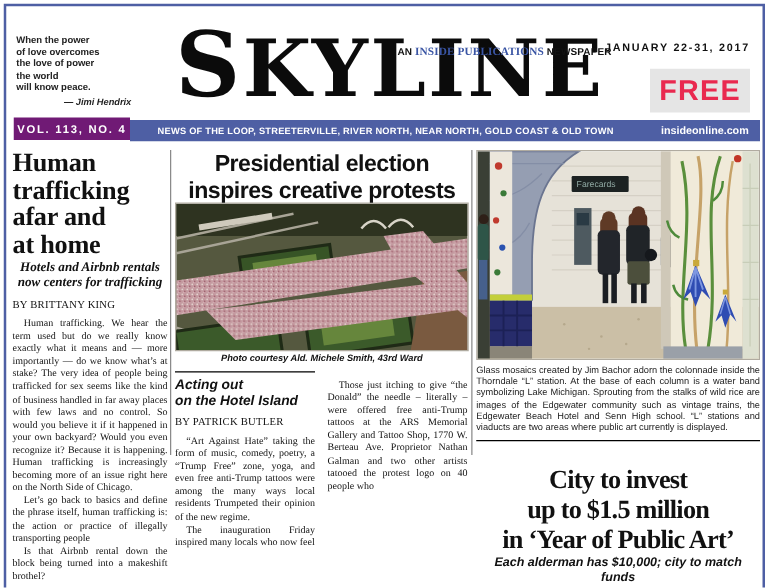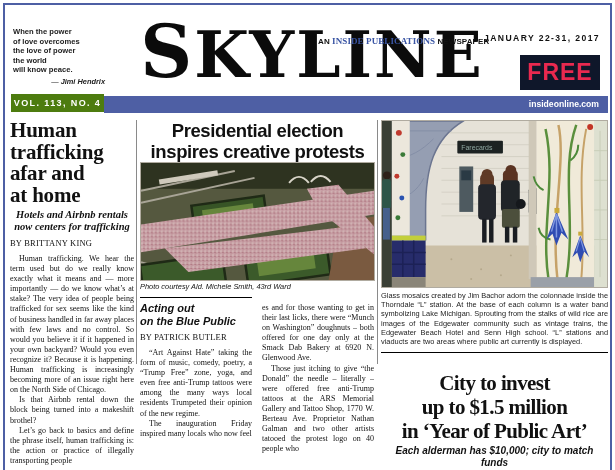--- a/index.html
+++ b/index.html
@@ -4,49 +4,49 @@
 <style>
   html,body{margin:0;padding:0;}
   body{width:615px;height:470px;overflow:hidden;background:#fff;font-family:"Liberation Sans",sans-serif;color:#111;position:relative;}
   .page{position:absolute;left:0;top:0;width:615px;height:364px;background:#fff;}
   .frame{position:absolute;left:3px;top:3px;width:605px;height:480px;border:2px solid #4e5fa4;pointer-events:none;}
   .pre{white-space:pre-line;}
 
   
   .quote{position:absolute;left:13px;top:27px;width:100px;font-size:7.6px;line-height:9.6px;color:#222;font-weight:bold;}
   .quote-attr{position:absolute;left:13px;top:77px;width:92px;text-align:right;font-size:7.4px;font-style:italic;font-weight:bold;color:#222;}
-  .vol-box{position:absolute;left:11px;top:94px;width:93px;height:18px;background:#4d7c0f;color:#fff;font-weight:bold;font-size:9px;letter-spacing:1.4px;text-align:center;line-height:18px;}
+  .vol-box{position:absolute;left:11px;top:94px;width:93px;height:18px;background:#701a75;color:#fff;font-weight:bold;font-size:9px;letter-spacing:1.4px;text-align:center;line-height:18px;}
   .masthead{position:absolute;left:128px;top:12px;width:368px;text-align:center;font-family:"DejaVu Serif",serif;font-weight:bold;color:#0b0b0b;letter-spacing:2px;line-height:80px;white-space:nowrap;}
   .title-initial{font-size:72px;}
   .title-rest{font-size:63px;}
   .pub-line{position:absolute;left:318px;top:36px;font-size:8px;font-weight:bold;white-space:nowrap;letter-spacing:0.1px;}
   .pub-name{color:#3a55a4;font-family:"Liberation Serif",serif;font-size:9px;}
   .date-line{position:absolute;right:15px;top:33px;font-size:8.6px;font-weight:bold;letter-spacing:1.4px;}
-  .free-box{position:absolute;left:520px;top:55px;width:80px;height:35px;background:#0f172a;display:flex;align-items:center;justify-content:center;}
+  .free-box{position:absolute;left:520px;top:55px;width:80px;height:35px;background:#e5e5e5;display:flex;align-items:center;justify-content:center;}
   .free-label{color:#e9294f;font-weight:bold;font-size:23px;letter-spacing:1px;}
   .tag-bar{position:absolute;left:104px;top:96px;width:504px;height:17px;background:#4e5fa4;color:#fff;}
   .tag-text{position:absolute;left:0;right:95px;top:0;height:17px;line-height:17px;text-align:center;font-size:7.4px;font-weight:bold;letter-spacing:0.2px;}
   .tag-site{position:absolute;right:9px;top:0;height:17px;line-height:17px;font-size:8.6px;font-weight:bold;}
 
   
   .vdiv{position:absolute;top:120px;bottom:0;width:1px;background:#8a8a8a;}
   .col-left{position:absolute;left:10px;top:120px;width:124px;}
   .col-center{position:absolute;left:140px;top:120px;width:235px;}
   .col-right{position:absolute;left:381px;top:120px;width:227px;}
   .hl-left{font-family:"Liberation Serif",serif;font-weight:bold;font-size:21px;line-height:21.5px;letter-spacing:-0.2px;}
   .sub-left{font-family:"Liberation Serif",serif;font-weight:bold;font-style:italic;font-size:10.5px;line-height:12px;text-align:center;margin-top:3px;}
   .byline{font-family:"Liberation Serif",serif;font-size:8.5px;margin-top:5px;letter-spacing:0.2px;}
   .body-text{font-family:"Liberation Serif",serif;font-size:8px;line-height:10.1px;text-align:justify;margin-top:6px;}
   .body-text p{margin:0;text-indent:9px;}
   .body-text p.noindent{text-indent:0;}
 
   .hl-center{font-weight:bold;font-size:18.5px;line-height:21px;text-align:center;letter-spacing:-0.4px;}
   .photo{display:block;border:1px solid #b0aba0;box-sizing:border-box;}
   .caption{font-size:7.4px;line-height:9.2px;text-align:justify;margin-top:3px;color:#222;}
-  .credit{font-size:7.4px;font-weight:normal;font-style:italic;text-align:left;margin-top:1px;}
+  .credit{font-size:7.4px;font-weight:bold;font-style:italic;text-align:center;margin-top:1px;}
   .sec-line{border:none;border-top:1px solid #000;margin:6px 0 4px 0;}
   .sec-line.half{width:112px;margin-left:0;}
   .subcols{display:flex;gap:10px;}
   .subcol{width:112px;}
   .act-head{font-weight:bold;font-style:italic;font-size:11px;line-height:12.5px;}
   .hl-right{font-family:"Liberation Serif",serif;font-weight:bold;font-size:21px;line-height:24px;text-align:center;letter-spacing:-0.6px;margin-top:18px;}
   .sub-right{font-weight:bold;font-style:italic;font-size:10px;line-height:12px;text-align:center;margin-top:2px;}
   .bottom-row{display:flex;gap:8px;margin-top:7px;}
   .byline-right{font-family:"Liberation Serif",serif;font-size:8.5px;line-height:11px;width:94px;flex:none;}
   .bottom-row .body-text{flex:1;margin-top:0;}
@@ -68,38 +68,39 @@
 
   <div class="pub-line"><span>AN </span><span class="pub-name">INSIDE PUBLICATIONS</span><span> NEWSPAPER</span></div>
 
   <div class="date-line">JANUARY 22-31, 2017</div>
 
   <div class="free-box">
     <span class="free-label">FREE</span>
   </div>
 
   <div class="tag-bar">
+    <div class="tag-text">NEWS OF THE LOOP, STREETERVILLE, RIVER NORTH, NEAR NORTH, GOLD COAST &amp; OLD TOWN</div>
     <div class="tag-site">insideonline.com</div>
   </div>
 
   <div class="vdiv" style="left:136px;"></div>
   <div class="vdiv" style="left:377px;"></div>
 
   <div class="col-left">
     <div class="hl-left pre">Human
 trafficking
 afar and
 at home</div>
     <div class="sub-left pre">Hotels and Airbnb rentals
 now centers for trafficking</div>
     <div class="byline">BY BRITTANY KING</div>
     <div class="body-text">
       <p>Human trafficking. We hear the term used but do we really know exactly what it means and — more importantly — do we know what’s at stake? The very idea of people being trafficked for sex seems like the kind of business handled in far away places with few laws and no control. So would you believe it if it happened in your own backyard? Would you even recognize it? Because it is happening. Human trafficking is increasingly becoming more of an issue right here on the North Side of Chicago.</p>
+      <p>Let’s go back to basics and define the phrase itself, human trafficking is: the action or practice of illegally transporting people</p>
       <p>Is that Airbnb rental down the block being turned into a makeshift brothel?</p>
-      <p>Let’s go back to basics and define the phrase itself, human trafficking is: the action or practice of illegally transporting people</p>
     </div>
   </div>
 
   <div class="col-center">
     <div class="hl-center pre">Presidential election
 inspires creative protests</div>
 
     <svg class="photo" width="235" height="119" viewBox="0 0 236 118" preserveAspectRatio="none">
       <defs>
         <pattern id="crowd" width="4" height="4" patternUnits="userSpaceOnUse">
@@ -131,30 +132,29 @@
         <polygon points="168,26 200,22 236,64 236,92 180,48" fill="url(#crowd)"></polygon>
         <polygon points="24,86 210,64 228,86 48,110" fill="url(#crowd)"></polygon>
       </g>
     </svg>
 
     <div class="credit">Photo courtesy Ald. Michele Smith, 43rd Ward</div>
     <hr class="sec-line half">
     <div class="subcols">
       <div class="subcol">
         <div class="act-head pre">Acting out
-on the Blue Public</div>
+on the Hotel Island</div>
         <div class="byline">BY PATRICK BUTLER</div>
         <div class="body-text">
           <p>“Art Against Hate” taking the form of music, comedy, poetry, a “Trump Free” zone, yoga, and even free anti-Trump tattoos were among the many ways local residents Trumpeted their opinion of the new regime.</p>
           <p>The inauguration Friday inspired many locals who now feel</p>
         </div>
       </div>
       <div class="subcol">
         <div class="body-text" style="margin-top:1px;">
-          <p class="noindent">es and for those wanting to get in their last licks, there were “Munch on Washington” doughnuts – both offered for one day only at the Smack Dab Bakery at 6920 N. Glenwood Ave.</p>
           <p>Those just itching to give “the Donald” the needle – literally – were offered free anti-Trump tattoos at the ARS Memorial Gallery and Tattoo Shop, 1770 W. Berteau Ave. Proprietor Nathan Galman and two other artists tatooed the protest logo on 40 people who</p>
         </div>
       </div>
     </div>
   </div>
 
   <div class="col-right">
     <svg class="photo" width="227" height="168" viewBox="0 0 227 168" preserveAspectRatio="none">
       <rect width="227" height="168" fill="#e6e2d8"></rect>
       <g stroke="#d5d0c5" stroke-width="1">

